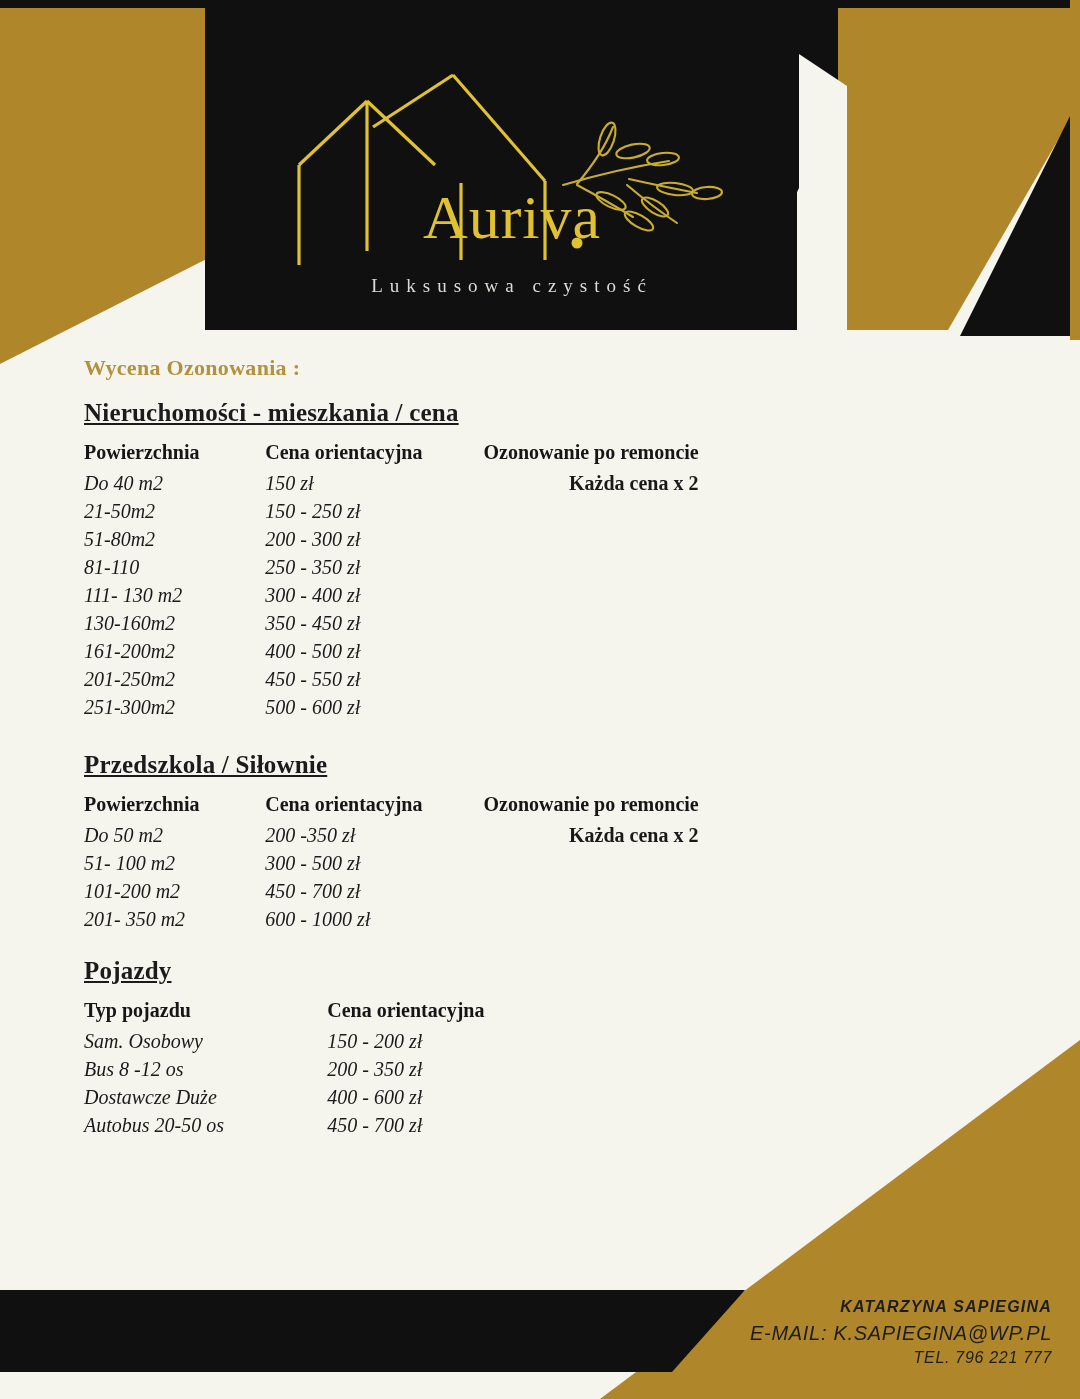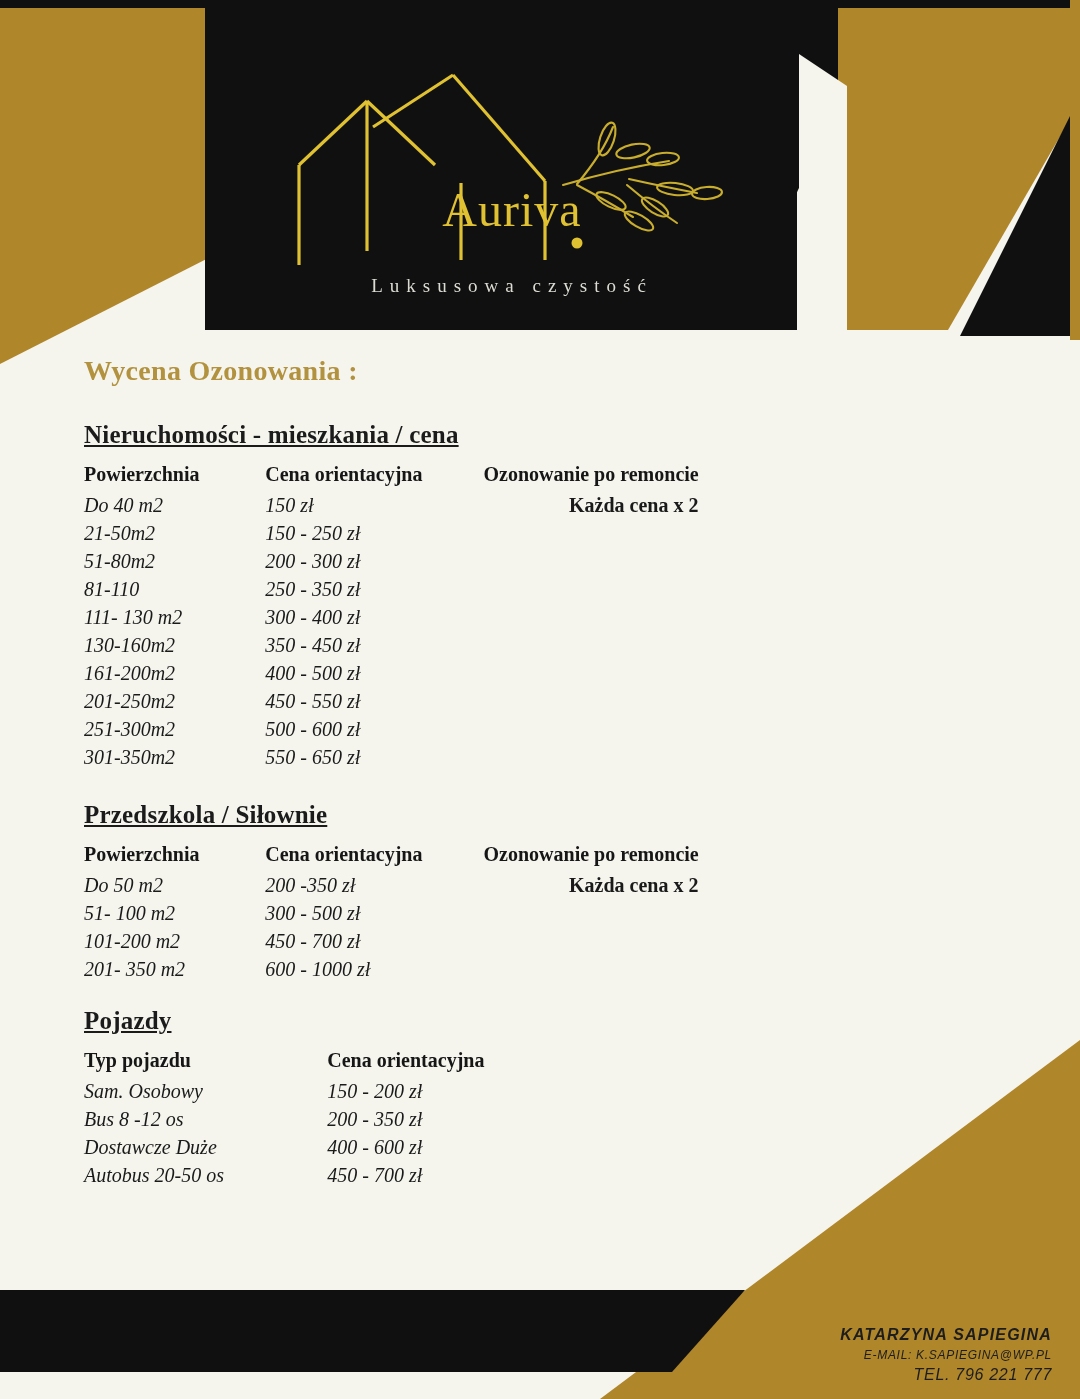--- a/index.html
+++ b/index.html
@@ -89,21 +89,21 @@
     position:absolute; left:227px; top:0;
     width:570px; height:330px;
     display:flex; align-items:center; justify-content:center;
   }
   .logo-svg { display:block; }
   .logo-word {
     position:absolute;
     left:0; right:0; top:186px;
     text-align:center;
     font-family:"Liberation Serif", serif;
-    font-size:48px;
+    font-size:62px;
     color:#E0C132;
     letter-spacing:1px;
     line-height:1;
   }
   .logo-tag {
     position:absolute;
     left:0; right:0; top:275px;
     text-align:center;
     font-family:"Liberation Serif", serif;
     font-size:19px;
@@ -113,23 +113,23 @@
 
   
   .content {
     position:absolute;
     left:84px; top:355px;
     width:800px;
   }
   .doc-title {
     font-family:"Liberation Serif", serif;
     font-weight:bold;
-    font-size:28px;
+    font-size:22px;
     color:#B2923F;
-    margin-bottom:34px;
+    margin-bottom:18px;
     letter-spacing:.3px;
   }
   .section { margin-bottom:8px; }
   .section-head {
     font-family:"Liberation Serif", serif;
     font-weight:bold;
     font-size:25px;
     color:#1b1b1b;
     text-decoration:underline;
     display:inline-block;
@@ -173,28 +173,27 @@
   table.vehicles .c2 { width:230px; padding-left:8px; }
 
   
   .footer {
     position:absolute;
     right:28px; top:1296px;
     text-align:right;
     font-family:"Liberation Sans", sans-serif;
     color:#1d1d1d;
     line-height:1.42;
-    margin-top:28px;
   }
   .f-name {
     font-weight:bold; font-style:italic;
     font-size:16px; letter-spacing:1.2px;
   }
   .f-mail {
-    font-style:italic; font-size:12px; letter-spacing:.7px;
+    font-style:italic; font-size:20px; letter-spacing:.7px;
   }
   .f-tel {
     font-style:italic; font-size:16px; letter-spacing:.7px;
   }
 </style>
 </head>
 <body>
 
 <div id="page">
 
@@ -297,25 +296,20 @@
           <tr>
             <td class="c1">201-250m2</td>
             <td class="c2">450 - 550 zł</td>
             <td class="c3"></td>
           </tr>
           <tr>
             <td class="c1">251-300m2</td>
             <td class="c2">500 - 600 zł</td>
             <td class="c3"></td>
           </tr>
-          <tr>
-            <td class="c1">301-350m2</td>
-            <td class="c2">550 - 650 zł</td>
-            <td class="c3"></td>
-          </tr>
         </tbody>
       </table>
     </div>
 
     <div class="section sec2">
       <div class="section-head">Przedszkola / Siłownie</div>
       <table class="price">
         <thead>
           <tr>
             <th class="c1">Powierzchnia</th>

